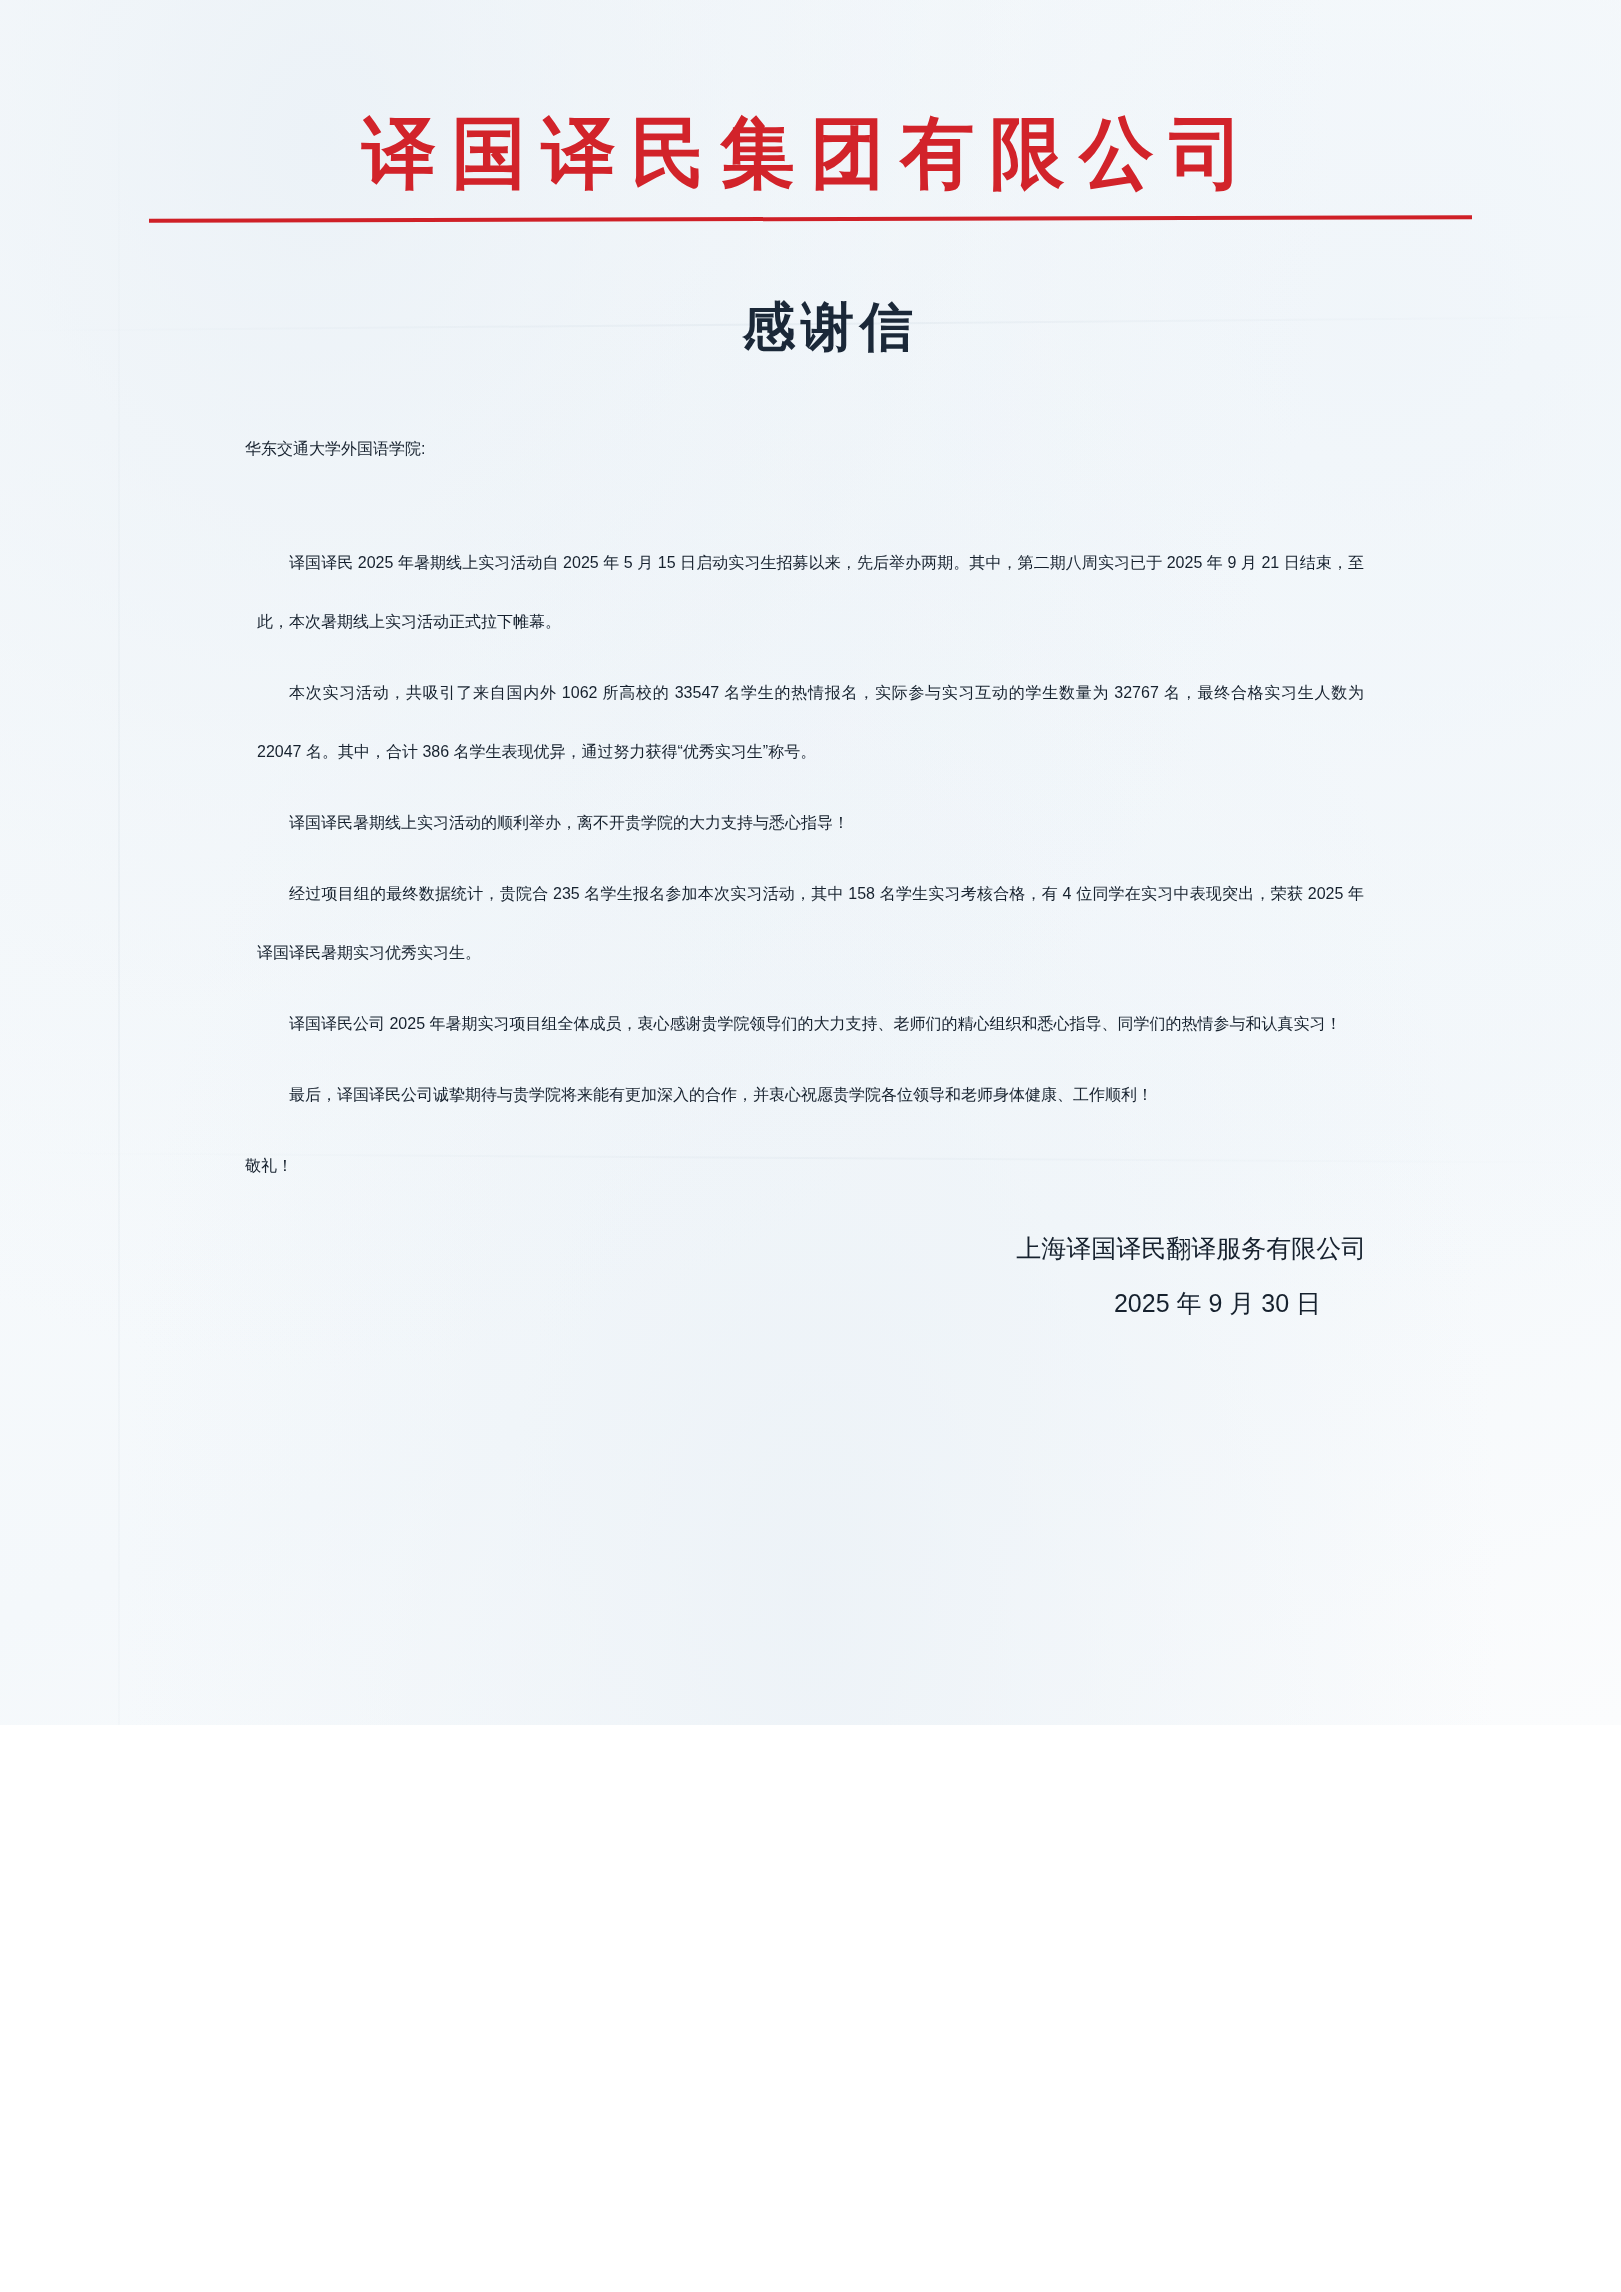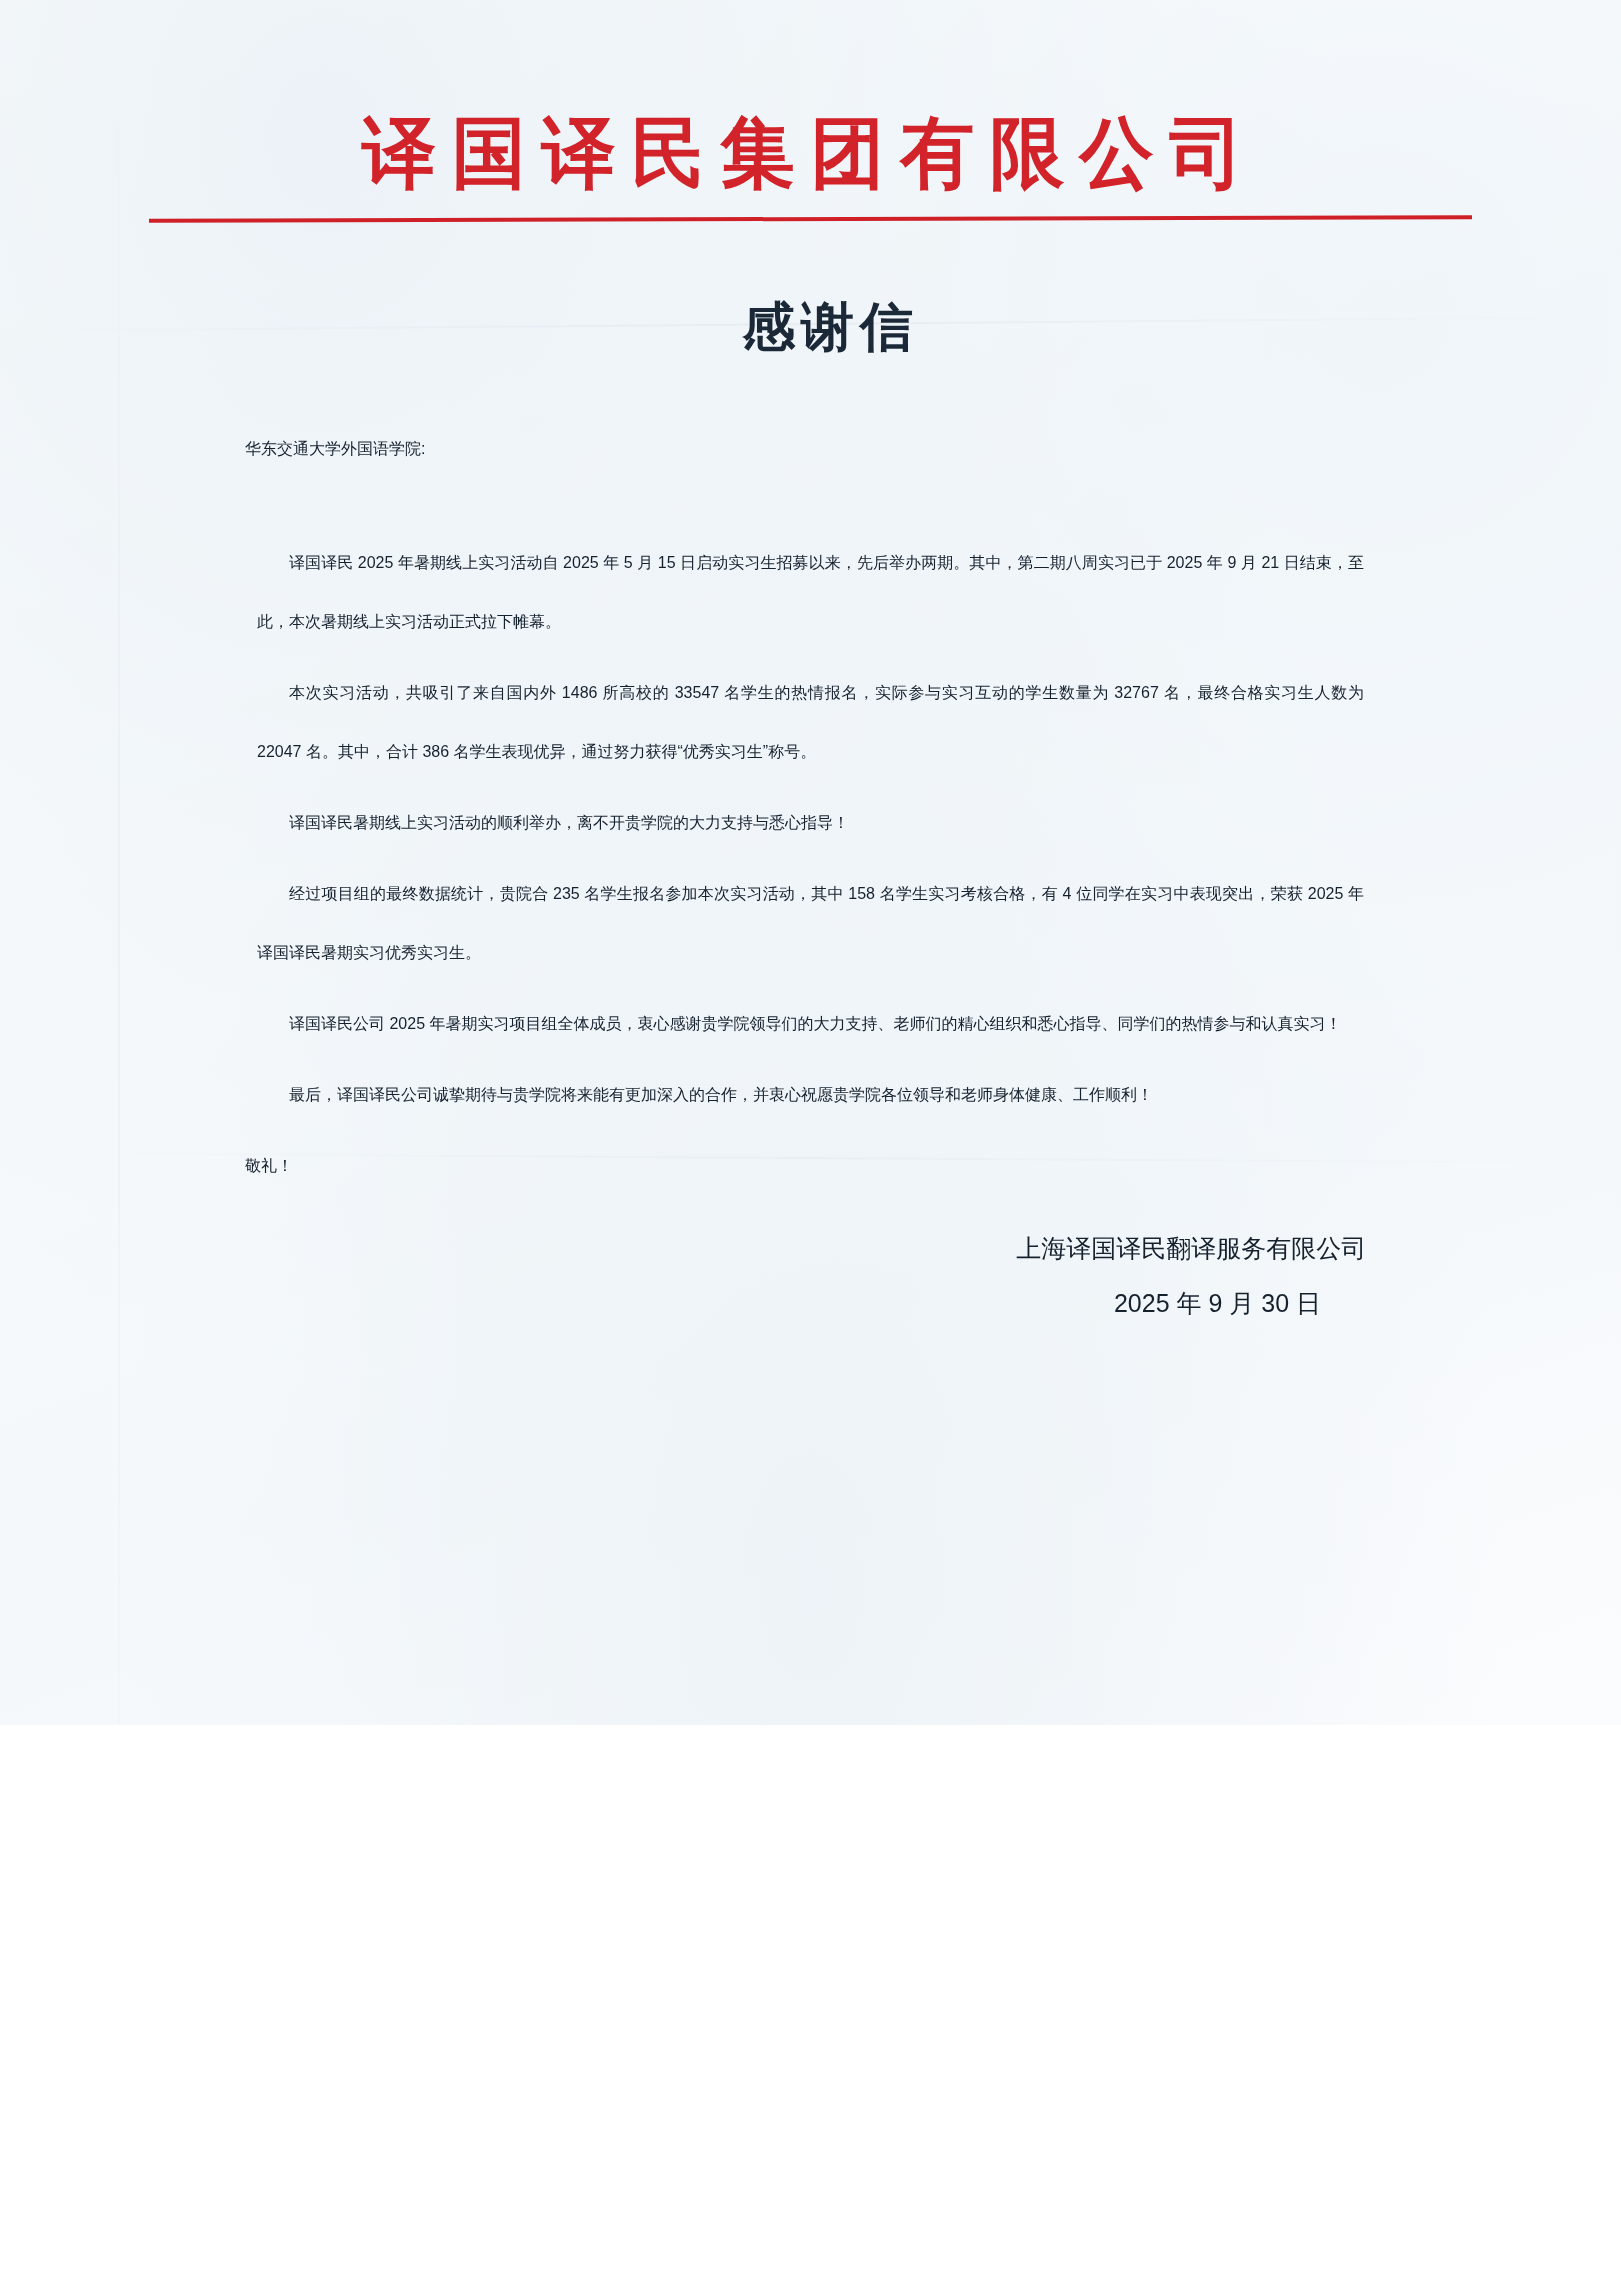--- a/index.html
+++ b/index.html
@@ -165,21 +165,21 @@
 
     <div class="doc-title">感谢信</div>
 
     <div class="body-block">
 
       <p class="salutation">华东交通大学外国语学院:</p>
 
 
       <p class="para first">译国译民 2025 年暑期线上实习活动自 2025 年 5 月 15 日启动实习生招募以来，先后举办两期。其中，第二期八周实习已于 2025 年 9 月 21 日结束，至此，本次暑期线上实习活动正式拉下帷幕。</p>
 
-      <p class="para">本次实习活动，共吸引了来自国内外 1486 所高校的 33547 名学生的热情报名，实际参与实习互动的学生数量为 32767 名，最终合格实习生人数为 22047 名。其中，合计 386 名学生表现优异，通过努力获得“优秀实习生”称号。</p>
+      <p class="para">本次实习活动，共吸引了来自国内外 1062 所高校的 33547 名学生的热情报名，实际参与实习互动的学生数量为 32767 名，最终合格实习生人数为 22047 名。其中，合计 386 名学生表现优异，通过努力获得“优秀实习生”称号。</p>
 
       <p class="para">译国译民暑期线上实习活动的顺利举办，离不开贵学院的大力支持与悉心指导！</p>
 
       <p class="para">经过项目组的最终数据统计，贵院合 235 名学生报名参加本次实习活动，其中 158 名学生实习考核合格，有 4 位同学在实习中表现突出，荣获 2025 年译国译民暑期实习优秀实习生。</p>
 
 
       <p class="para">译国译民公司 2025 年暑期实习项目组全体成员，衷心感谢贵学院领导们的大力支持、老师们的精心组织和悉心指导、同学们的热情参与和认真实习！</p>
 
       <p class="para">最后，译国译民公司诚挚期待与贵学院将来能有更加深入的合作，并衷心祝愿贵学院各位领导和老师身体健康、工作顺利！</p>
 

